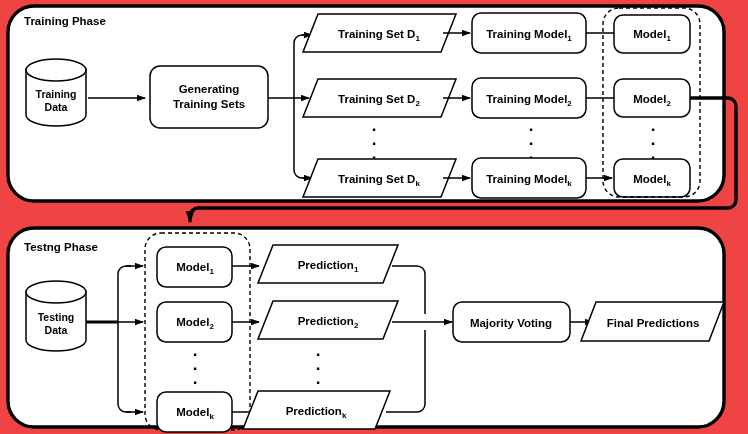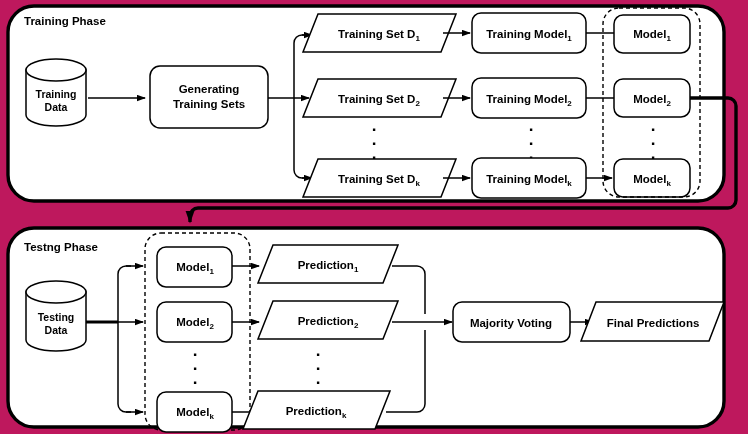--- a/index.html
+++ b/index.html
@@ -1,16 +1,16 @@
 <!DOCTYPE html>
 <html><head>
 <meta charset="utf-8">
 <style>
   html,body{margin:0;padding:0;background:#ffffff;}
-  #root{position:relative;width:748px;height:434px;overflow:hidden;background:#be185d;
+  #root{position:relative;width:748px;height:434px;overflow:hidden;background:#ef4444;
         font-family:"Liberation Sans",sans-serif;}
   svg{display:block;}
   .lbl{font-family:"Liberation Sans",sans-serif;font-weight:bold;fill:#000;}
   .t11{font-size:11.5px;}
   .t10{font-size:10.5px;}
   .sub{font-size:8px;font-weight:bold;}
 </style>
 </head>
 <body>
 

